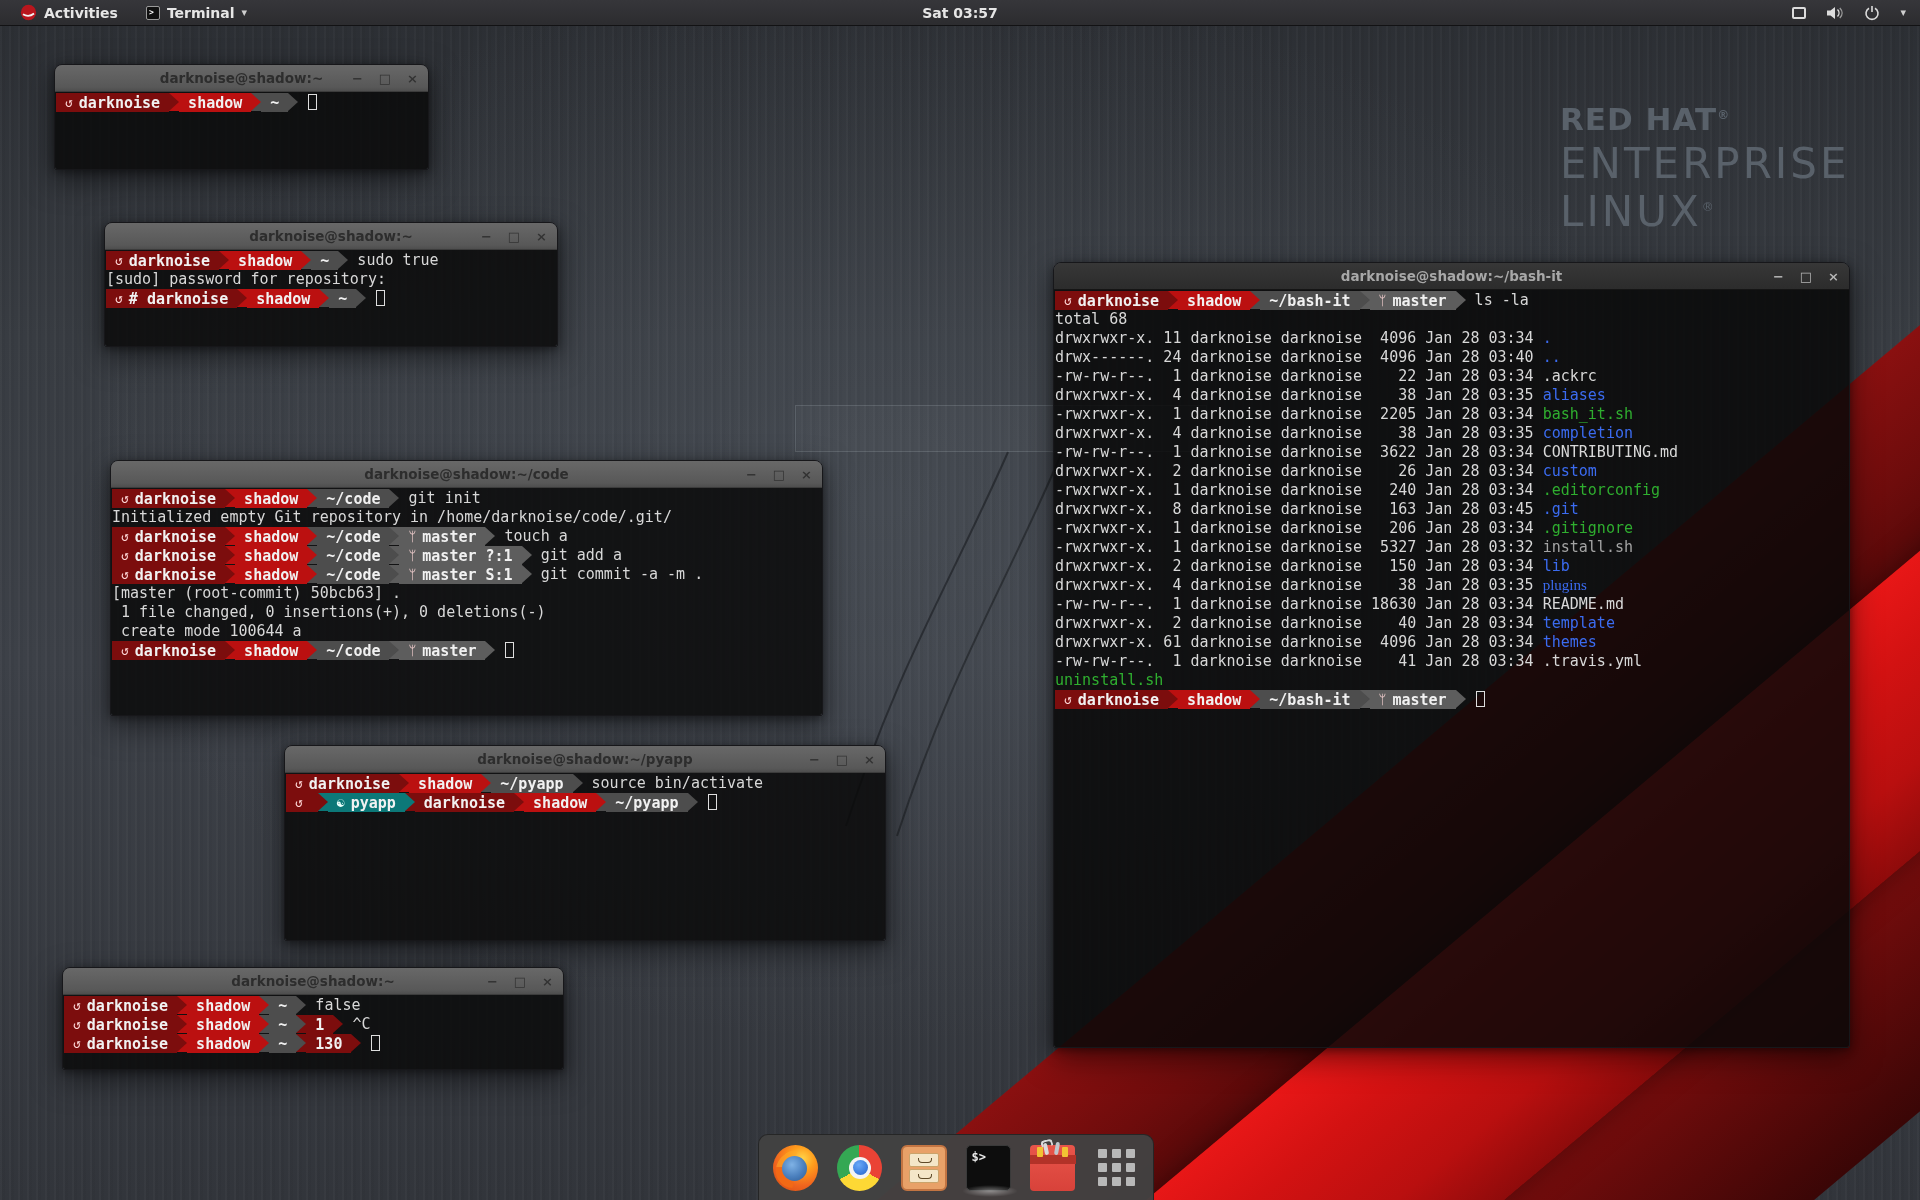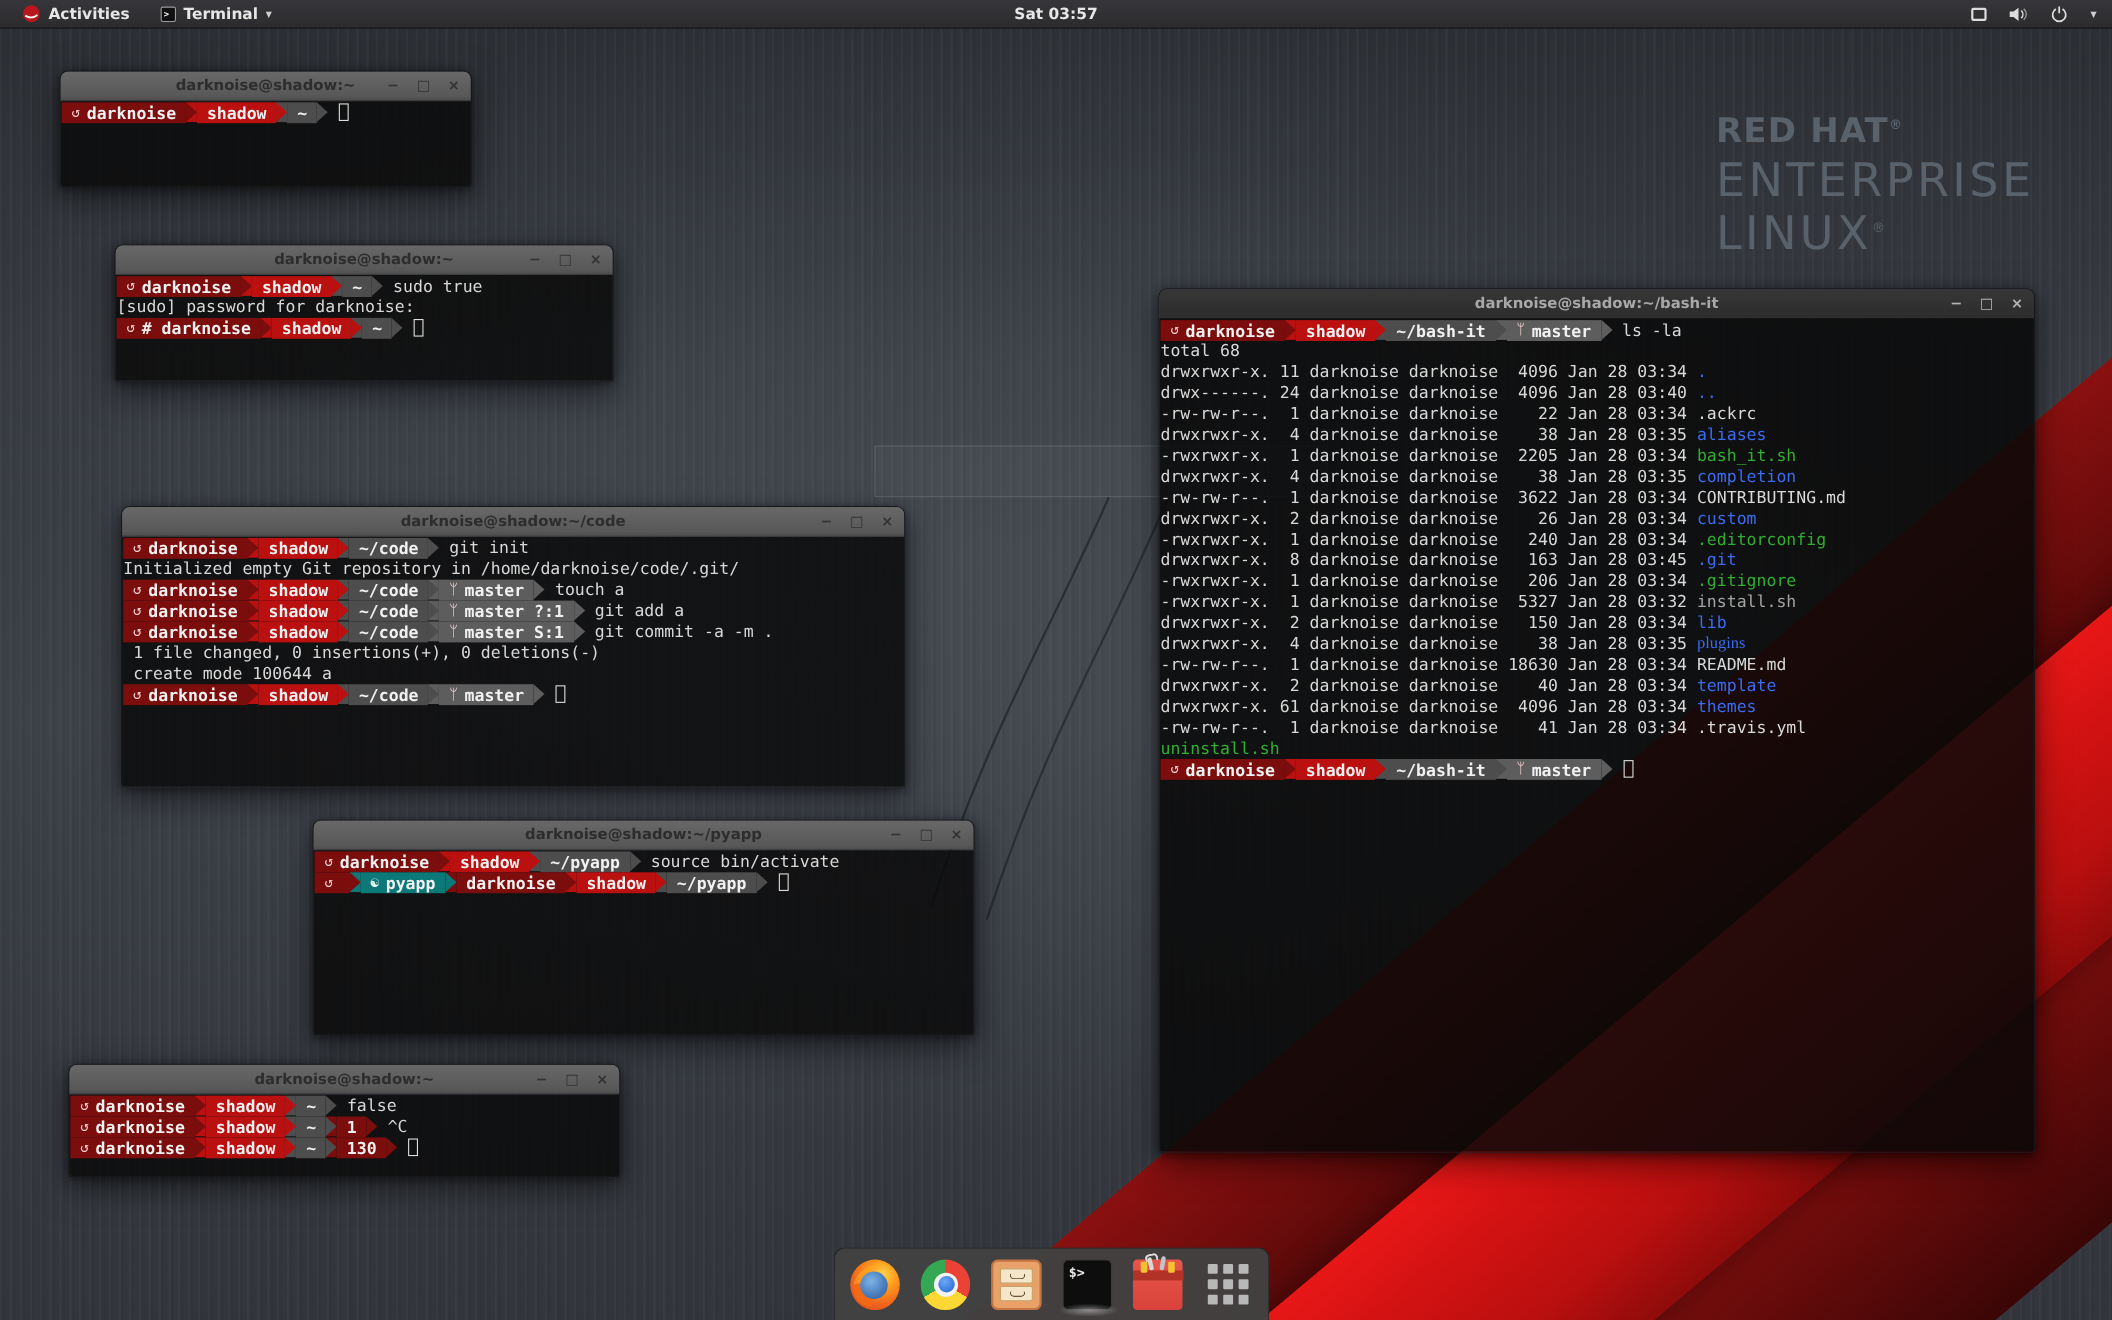--- a/index.html
+++ b/index.html
@@ -205,21 +205,21 @@
         <div class="tline">
           <span class="seg" style="background: rgb(124, 13, 13);"><span class="seg-icon">↺</span><span>darknoise</span></span>
           <span class="pl-arrow" style="border-left-color: rgb(124, 13, 13); background: rgb(187, 16, 16);"></span>
           <span class="seg" style="background: rgb(187, 16, 16);"><span>shadow</span></span>
           <span class="pl-arrow" style="border-left-color: rgb(187, 16, 16); background: rgb(77, 77, 77);"></span>
           <span class="seg" style="background: rgb(77, 77, 77);"><span>~</span></span>
           <span class="pl-arrow" style="border-left-color: rgb(77, 77, 77);"></span>
           <span class="txt"> sudo true</span>
         </div>
         <div class="tline">
-          <span class="txt">[sudo] password for darknoise:</span>
+          <span class="txt">[sudo] password for repository:</span>
         </div>
         <div class="tline">
           <span class="seg" style="background: rgb(124, 13, 13);"><span class="seg-icon">↺</span><span># darknoise</span></span>
           <span class="pl-arrow" style="border-left-color: rgb(124, 13, 13); background: rgb(187, 16, 16);"></span>
           <span class="seg" style="background: rgb(187, 16, 16);"><span>shadow</span></span>
           <span class="pl-arrow" style="border-left-color: rgb(187, 16, 16); background: rgb(77, 77, 77);"></span>
           <span class="seg" style="background: rgb(77, 77, 77);"><span>~</span></span>
           <span class="pl-arrow" style="border-left-color: rgb(77, 77, 77);"></span>
           <span class="cursor"></span>
         </div>
@@ -274,20 +274,23 @@
           <span class="pl-arrow" style="border-left-color: rgb(124, 13, 13); background: rgb(187, 16, 16);"></span>
           <span class="seg" style="background: rgb(187, 16, 16);"><span>shadow</span></span>
           <span class="pl-arrow" style="border-left-color: rgb(187, 16, 16); background: rgb(77, 77, 77);"></span>
           <span class="seg" style="background: rgb(77, 77, 77);"><span>~/code</span></span>
           <span class="pl-arrow" style="border-left-color: rgb(77, 77, 77); background: rgb(93, 93, 93);"></span>
           <span class="seg" style="background: rgb(93, 93, 93);"><span class="seg-icon">ᛘ</span><span>master S:1</span></span>
           <span class="pl-arrow" style="border-left-color: rgb(93, 93, 93);"></span>
           <span class="txt"> git commit -a -m .</span>
         </div>
         <div class="tline">
+          <span class="txt">[master (root-commit) 50bcb63] .</span>
+        </div>
+        <div class="tline">
           <span class="txt"> 1 file changed, 0 insertions(+), 0 deletions(-)</span>
         </div>
         <div class="tline">
           <span class="txt"> create mode 100644 a</span>
         </div>
         <div class="tline">
           <span class="seg" style="background: rgb(124, 13, 13);"><span class="seg-icon">↺</span><span>darknoise</span></span>
           <span class="pl-arrow" style="border-left-color: rgb(124, 13, 13); background: rgb(187, 16, 16);"></span>
           <span class="seg" style="background: rgb(187, 16, 16);"><span>shadow</span></span>
           <span class="pl-arrow" style="border-left-color: rgb(187, 16, 16); background: rgb(77, 77, 77);"></span>

